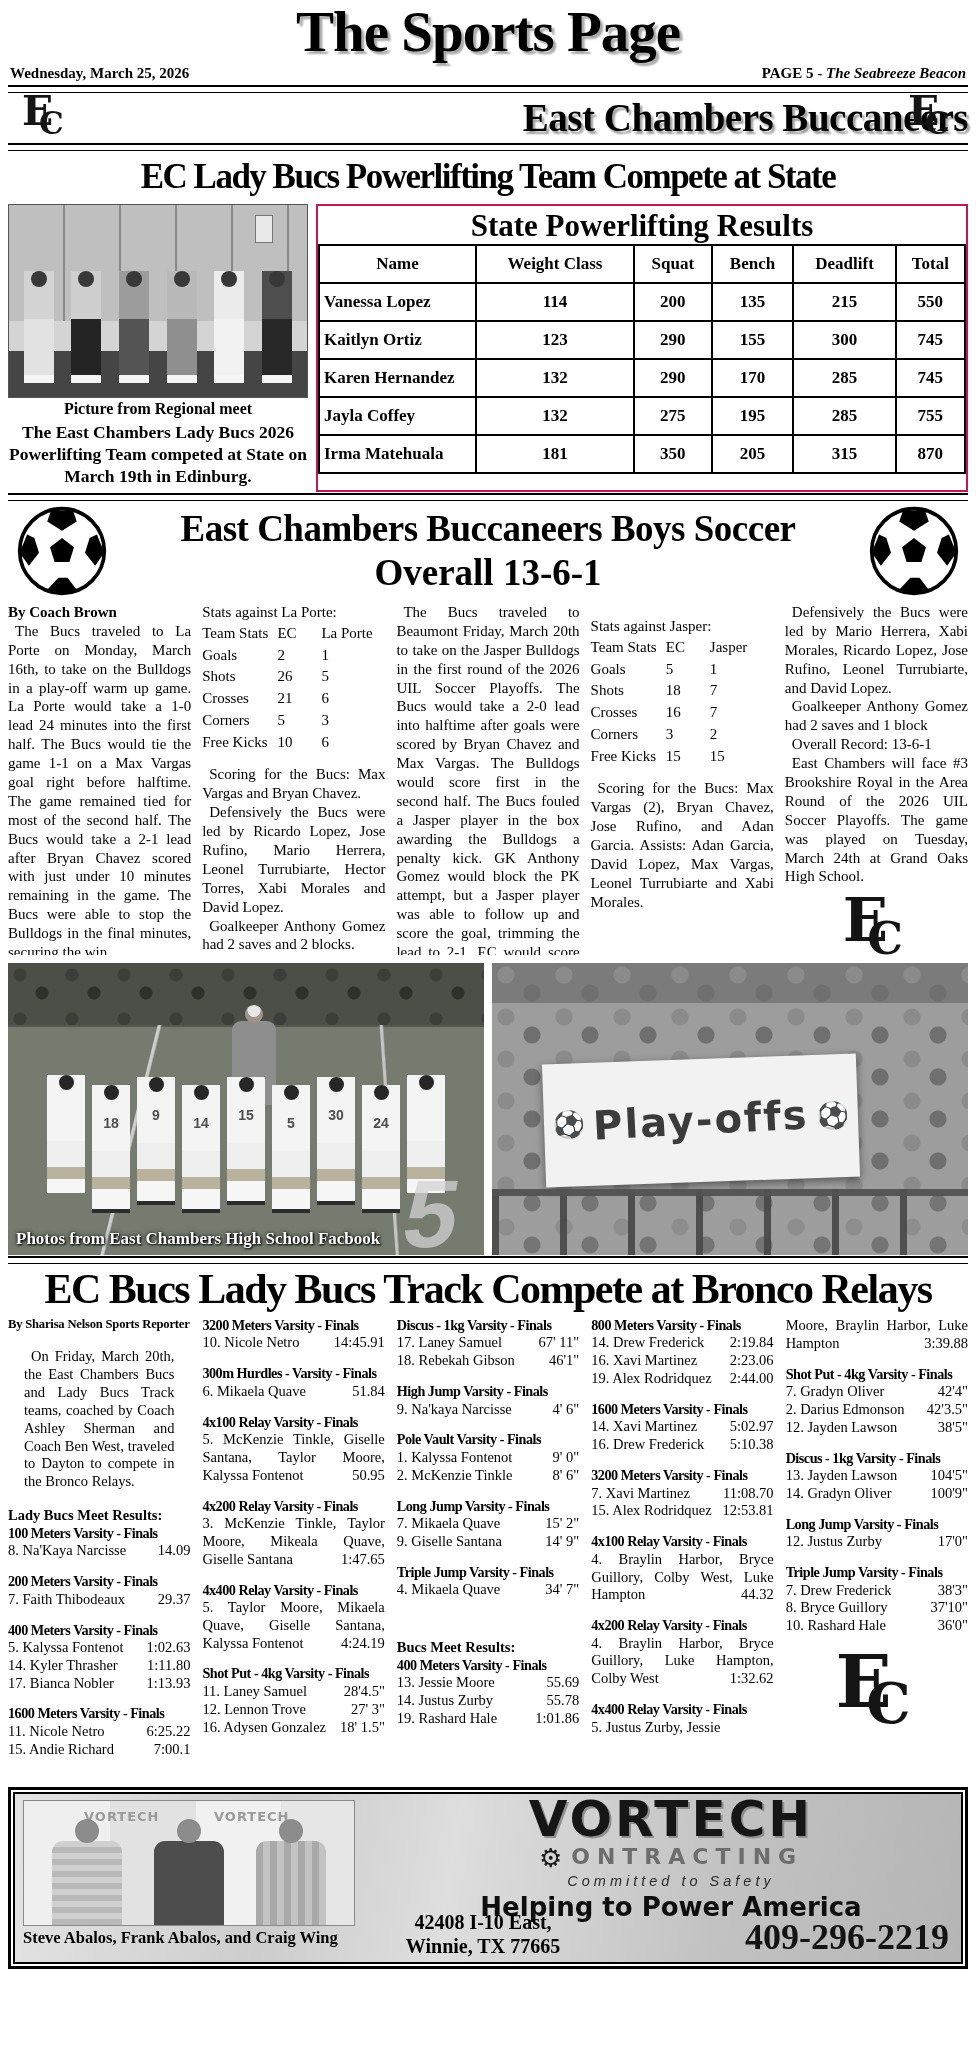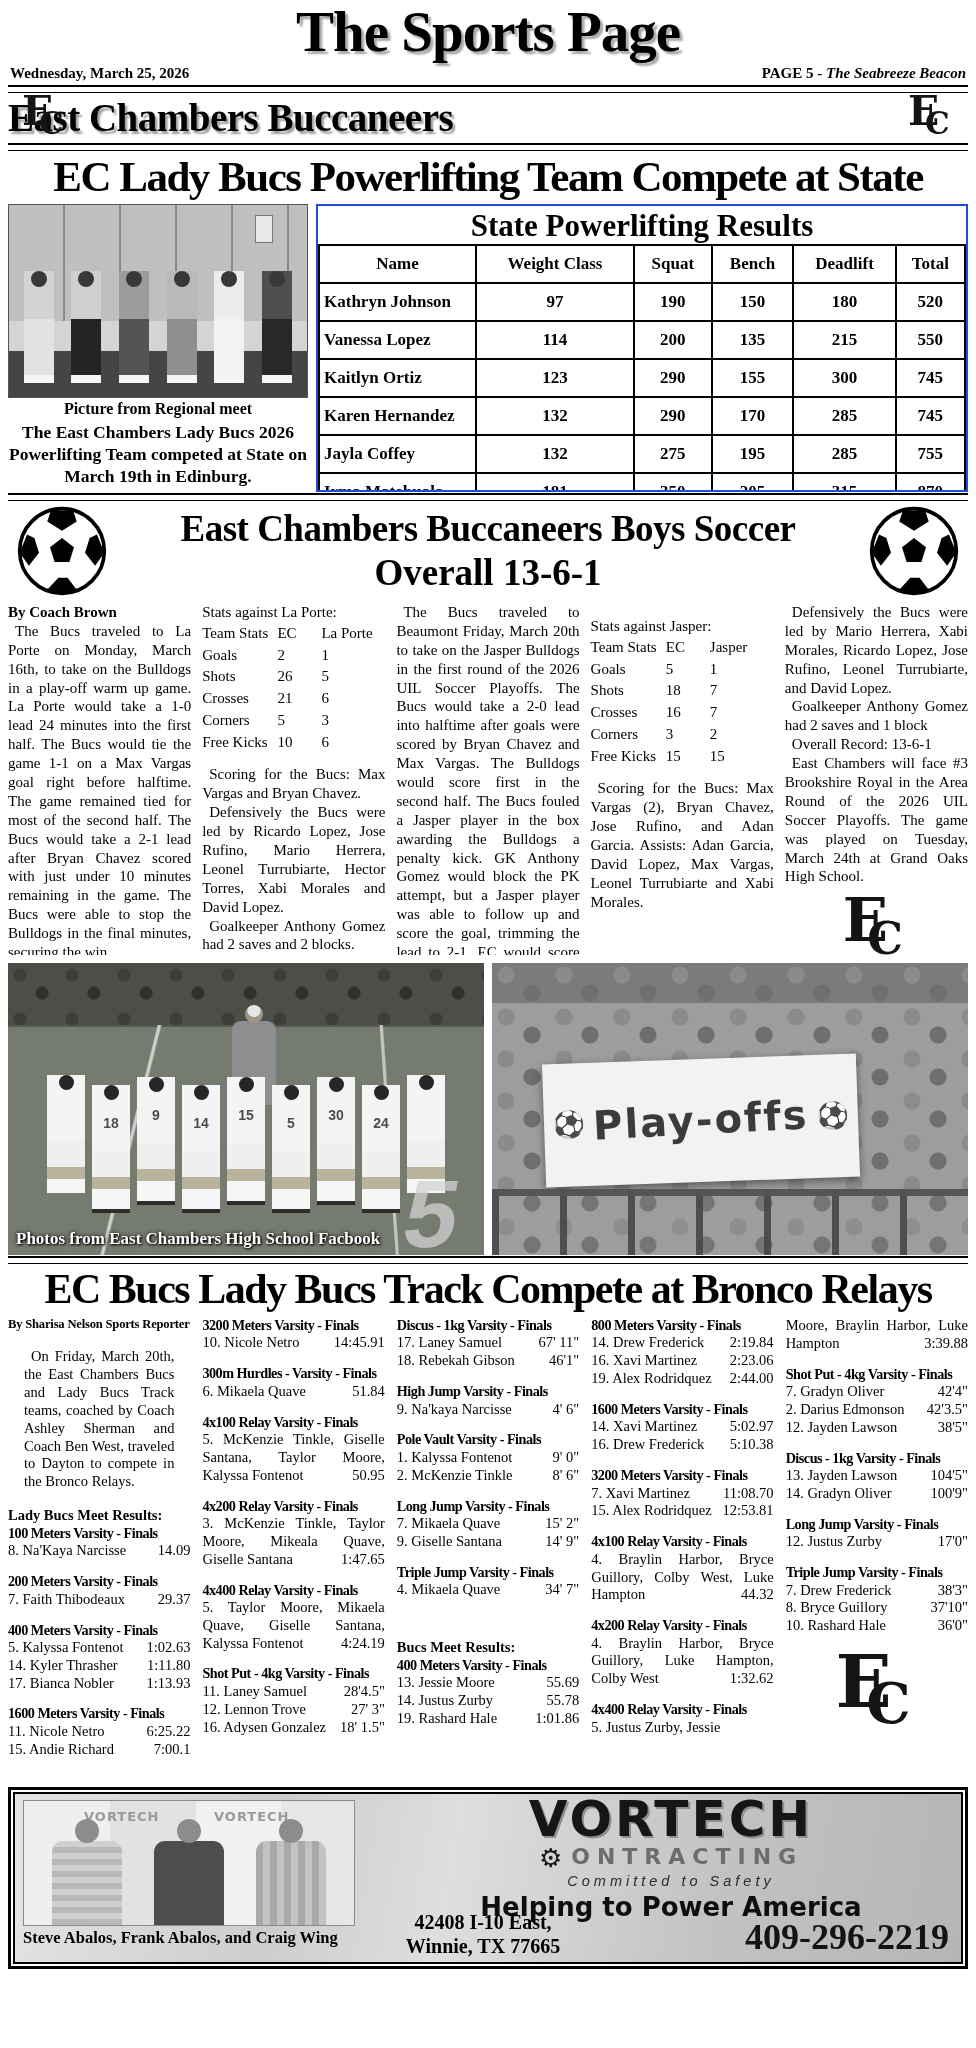--- a/index.html
+++ b/index.html
@@ -14,27 +14,27 @@
   .pubwrap .ital{font-style:italic;}
   .drule{height:5px;border-top:2px solid #000;border-bottom:1.5px solid #000;margin:1px 0;}
   
   .ec-logo{position:relative;display:inline-block;width:46px;height:50px;color:#141414;
            font-family:"DejaVu Serif",serif;font-weight:bold;}
   .ec-e::before{content:"E";position:absolute;left:0;top:-3px;font-size:41px;line-height:1;}
   .ec-c::before{content:"C";position:absolute;left:17px;top:14px;font-size:31px;line-height:1;}
   .ec-logo.big{transform:scale(1.45);transform-origin:center top;}
   .ec-logo.huge{transform:scale(1.8);transform-origin:center top;}
   
-  .team-banner{position:relative;text-align:left;height:48px;}
+  .team-banner{position:relative;text-align:right;height:48px;}
   .team-banner .bname{font-size:39px;font-weight:bold;line-height:48px;letter-spacing:-0.5px;
             text-shadow:2.5px 2.5px 2px #a0a0a0;}
   .team-banner .logo-l{position:absolute;left:14px;top:0;}
   .team-banner .logo-r{position:absolute;right:14px;top:0;}
   
-  .headline1{text-align:center;font-size:43px;font-weight:bold;line-height:47px;
+  .headline1{text-align:center;font-size:35px;font-weight:bold;line-height:47px;
              letter-spacing:-1.5px;margin:2px 0 4px 0;}
   .pl-row{display:flex;gap:8px;height:288px;}
   .pl-left{width:300px;flex:0 0 300px;}
   .pl-photo{height:192px;border:1px solid #555;position:relative;overflow:hidden;
     background-image:
       repeating-linear-gradient(90deg,transparent 0 54px,rgba(92,92,92,.55) 54px 56px),
       linear-gradient(#bfbfbf 0 116px,#d4d4d4 116px 146px,#454545 146px 100%);
     background-size:100% 116px,100% 100%;background-repeat:no-repeat;}
   .pl-photo .sign{position:absolute;right:34px;top:10px;width:16px;height:26px;background:#e8e8e8;border:1px solid #777;}
   .girls{position:absolute;bottom:6px;left:6px;right:6px;display:flex;justify-content:space-around;align-items:flex-end;}
@@ -42,21 +42,21 @@
         background:linear-gradient(var(--shirt) 12px 48px,var(--pants) 48px 104px,#f5f5f5 104px 112px,transparent 112px);}
   .girl::before{content:"";display:block;width:16px;height:16px;border-radius:50%;background:#383838;margin:0 auto;}
   .girl:nth-child(1){--shirt:#d3d3d3;--pants:#e2e2e2;}
   .girl:nth-child(2){--shirt:#cfcfcf;--pants:#242424;}
   .girl:nth-child(3){--shirt:#9c9c9c;--pants:#545454;}
   .girl:nth-child(4){--shirt:#b9b9b9;--pants:#8f8f8f;}
   .girl:nth-child(5){--shirt:#ececec;--pants:#f2f2f2;}
   .girl:nth-child(6){--shirt:#4e4e4e;--pants:#282828;}
   .pl-caption{font-weight:bold;font-size:16px;text-align:center;margin:2px 0 3px 0;}
   .pl-note{font-weight:bold;font-size:17.5px;text-align:center;line-height:1.26;}
-  .results-box{flex:1;border:2px solid #1d4ed8;overflow:hidden;}
+  .results-box{flex:1;border:2px solid #be185d;overflow:hidden;}
   .results-title{font-size:31px;font-weight:bold;text-align:center;line-height:37px;padding-top:1px;}
   table.pl{width:100%;border-collapse:collapse;font-size:17px;font-weight:bold;}
   table.pl th,table.pl td{border:2px solid #000;text-align:center;padding:8px 3px;}
   table.pl td.name-cell{text-align:left;padding-left:4px;width:148px;}
   
   .soccer-header{display:flex;align-items:center;justify-content:space-between;padding:2px 8px;margin-top:2px;}
   .soccer-header .hlines{flex:1;text-align:center;}
   .soccer-h1{font-size:37px;font-weight:bold;line-height:44px;letter-spacing:-0.5px;}
   .soccer-h2{font-size:37px;font-weight:bold;line-height:44px;}
   .ball{width:92px;height:92px;flex:0 0 92px;}
@@ -211,28 +211,20 @@
               <th>Name</th>
               <th>Weight Class</th>
               <th>Squat</th>
               <th>Bench</th>
               <th>Deadlift</th>
               <th>Total</th>
             </tr>
           </thead>
         <tbody>
             <tr>
-              <td class="name-cell">Kathryn Johnson</td>
-              <td>97</td>
-              <td>190</td>
-              <td>150</td>
-              <td>180</td>
-              <td>520</td>
-            </tr>
-            <tr>
               <td class="name-cell">Vanessa Lopez</td>
               <td>114</td>
               <td>200</td>
               <td>135</td>
               <td>215</td>
               <td>550</td>
             </tr>
             <tr>
               <td class="name-cell">Kaitlyn Ortiz</td>
               <td>123</td>

